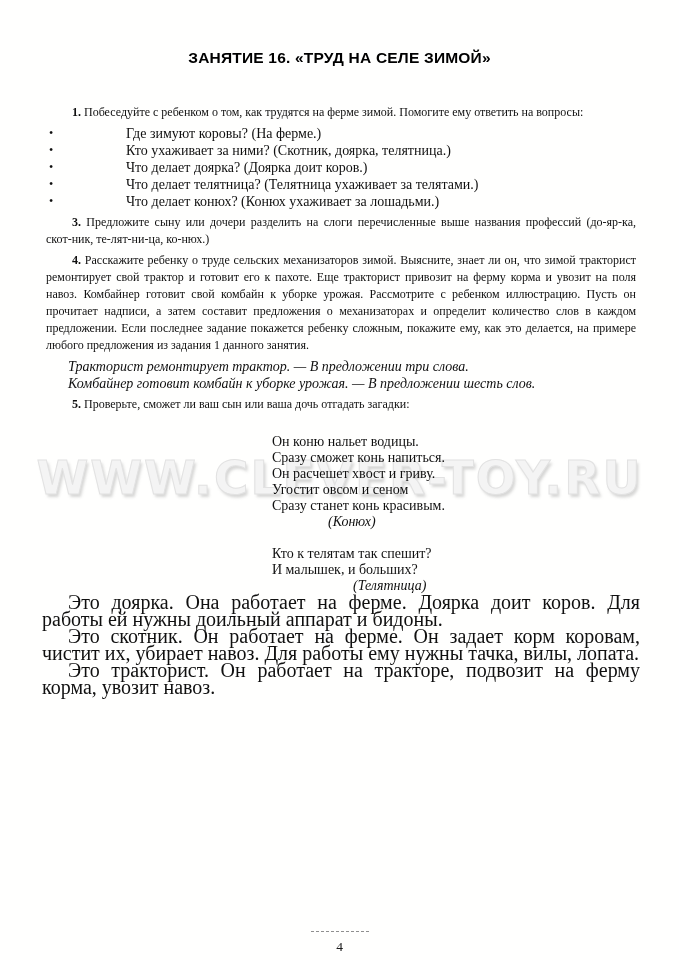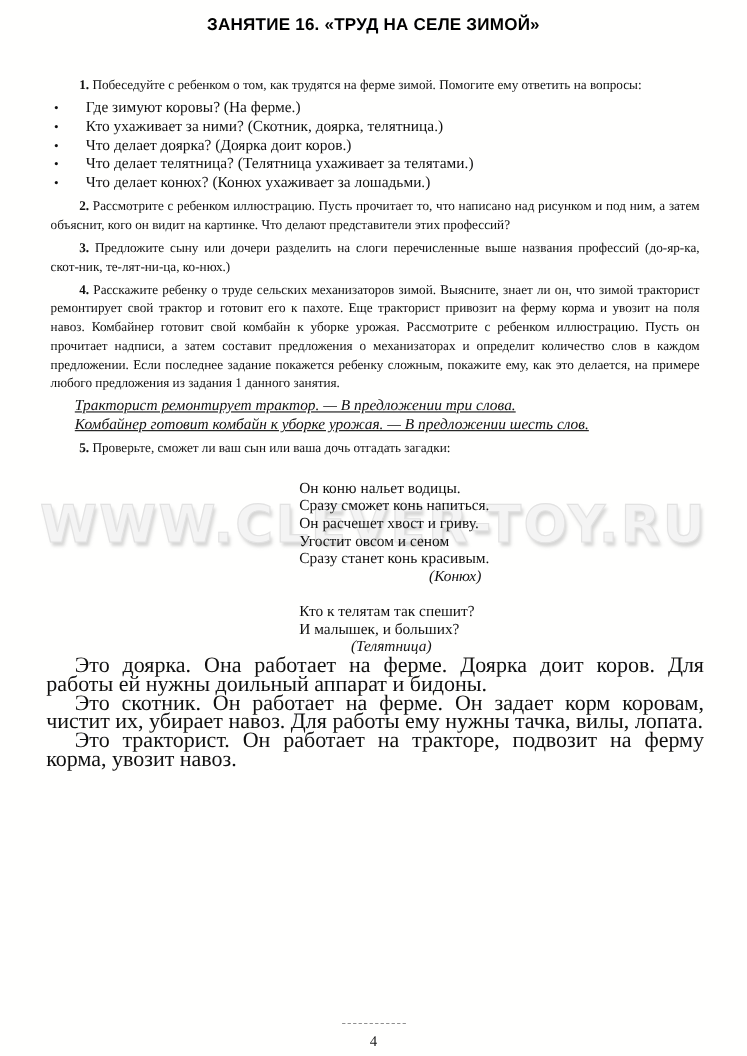--- a/index.html
+++ b/index.html
@@ -6,21 +6,21 @@
   .page {
     position: relative;
     width: 679px;
     height: 960px;
     background: #fffffe;
     font-family: "Liberation Serif", serif;
     color: #101010;
     overflow: hidden;
   }
   .title {
-    padding-top: 14px;
+    padding-top: 49px;
     text-align: center;
     font-family: "Liberation Sans", sans-serif;
     font-weight: bold;
     font-size: 15.5px;
     letter-spacing: 0.2px;
     color: #000;
   }
   .content {
     position: relative;
     z-index: 1;
@@ -41,39 +41,38 @@
     font-size: 14px;
     line-height: 17px;
   }
   .bullet-row .marker {
     width: 36px;
     padding-left: 7px;
     box-sizing: border-box;
     flex: 0 0 36px;
     font-size: 12px;
   }
-  .bullet-row .q { flex: 1; }
+  .bullet-row .q { flex: 1; margin-left: 48px; }
   p.example {
     margin: 0;
     font-style: italic;
     font-size: 14px;
     line-height: 17px;
     text-indent: 26px;
-    text-decoration: underline;
   }
   .riddle {
     margin-left: 230px;
     font-size: 14px;
     line-height: 16px;
   }
   .riddle .answer { font-style: italic; }
   .riddle-1 { margin-top: 21px; font-family: Liberation Serif, serif; }
-  .riddle-1 .answer { margin-left: 118px; }
+  .riddle-1 .answer { margin-left: 56px; }
   .riddle-2 { margin-top: 16px; }
-  .riddle-2 .answer { margin-left: 47px; }
+  .riddle-2 .answer { margin-left: 81px; }
   .task-6 { margin-top: 24px; }
   p.story {
     margin: 0;
     font-size: 20px;
     line-height: 17px;
     text-align: justify;
     text-indent: 26px;
   }
   .watermark {
     position: absolute;
@@ -142,21 +141,20 @@
       <div class="bullet-row">
           <span class="marker">•</span>
           <span class="q">Что делает телятница? (Телятница ухаживает за телятами.)</span>
         </div>
       <div class="bullet-row">
           <span class="marker">•</span>
           <span class="q">Что делает конюх? (Конюх ухаживает за лошадьми.)</span>
         </div>
     </div>
 
-    <p class="task"><span class="num">2.</span> <span>Рассмотрите с ребенком иллюстрацию. Пусть прочитает то, что написано над рисунком и под ним, а затем объяснит, кого он видит на картинке. Что делают представители этих профессий?</span></p>
 
     <p class="task"><span class="num">3.</span> <span>Предложите сыну или дочери разделить на слоги перечисленные выше названия профессий (до-яр-ка, скот-ник, те-лят-ни-ца, ко-нюх.)</span></p>
 
     <p class="task"><span class="num">4.</span> <span>Расскажите ребенку о труде сельских механизаторов зимой. Выясните, знает ли он, что зимой тракторист ремонтирует свой трактор и готовит его к пахоте. Еще тракторист привозит на ферму корма и увозит на поля навоз. Комбайнер готовит свой комбайн к уборке урожая. Рассмотрите с ребенком иллюстрацию. Пусть он прочитает надписи, а затем составит предложения о механизаторах и определит количество слов в каждом предложении. Если последнее задание покажется ребенку сложным, покажите ему, как это делается, на примере любого предложения из задания 1 данного занятия.</span></p>
 
     <p class="example">Тракторист ремонтирует трактор. — В предложении три слова.</p>
     <p class="example">Комбайнер готовит комбайн к уборке урожая. — В предложении шесть слов.</p>
 
     <p class="task"><span class="num">5.</span> <span>Проверьте, сможет ли ваш сын или ваша дочь отгадать загадки:</span></p>
 

